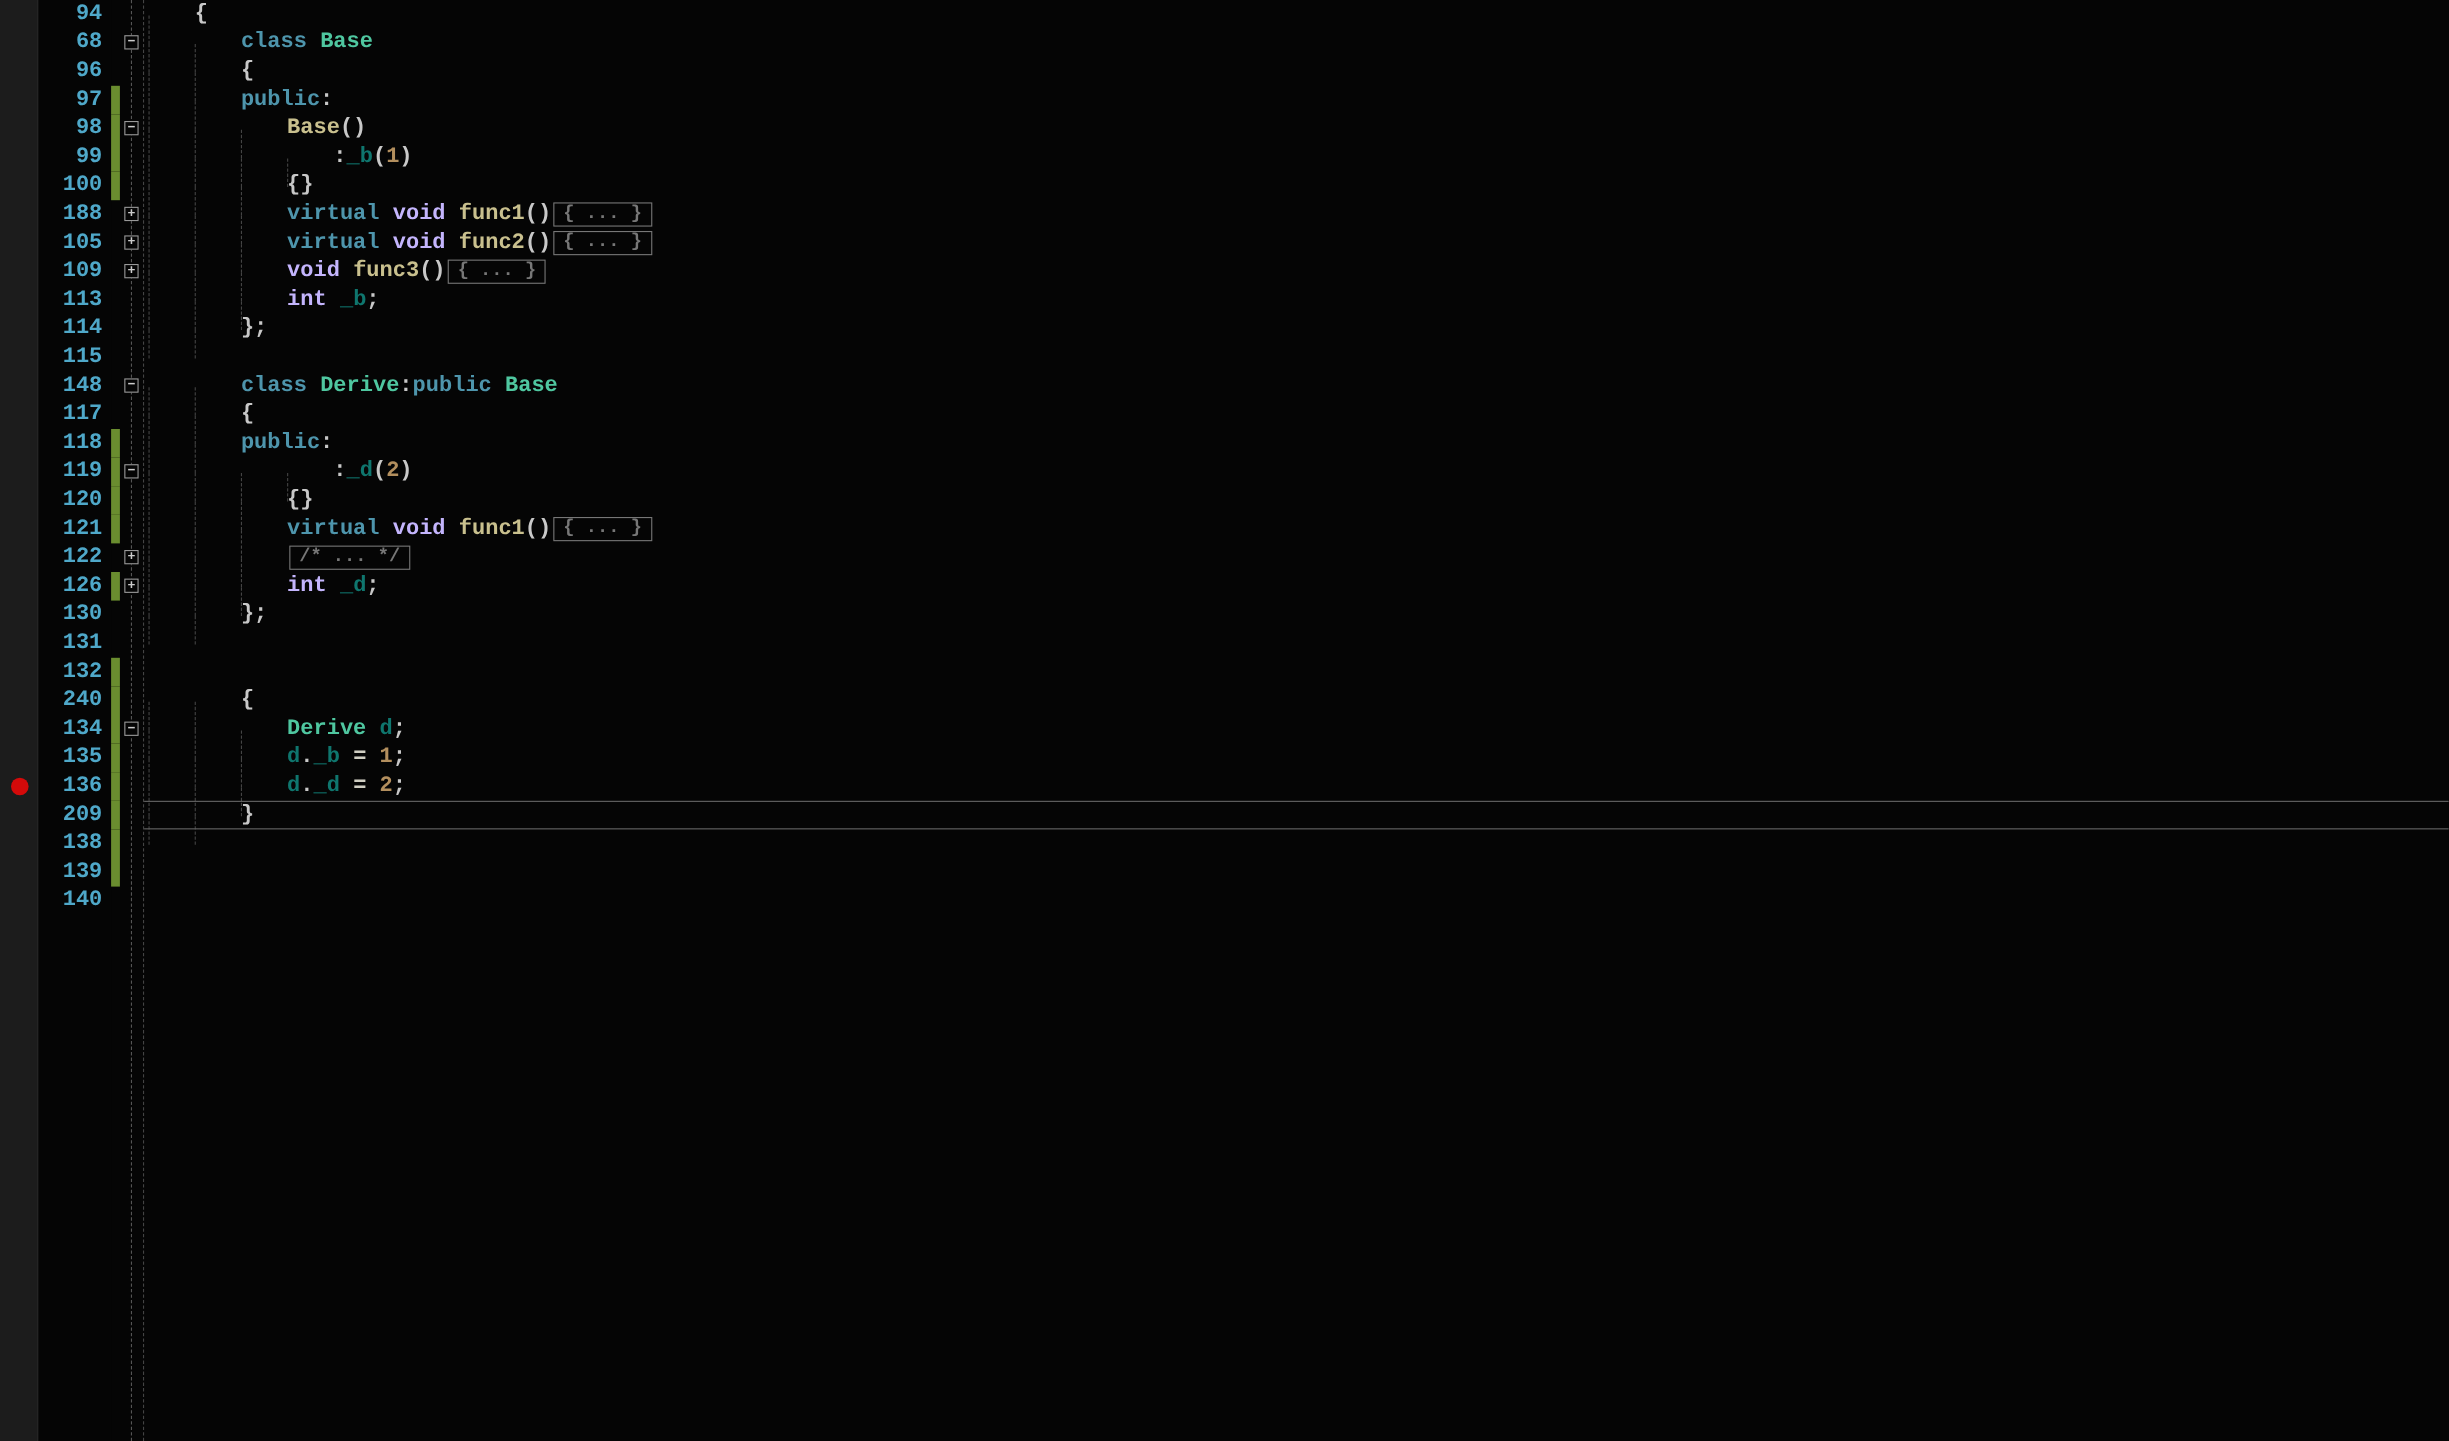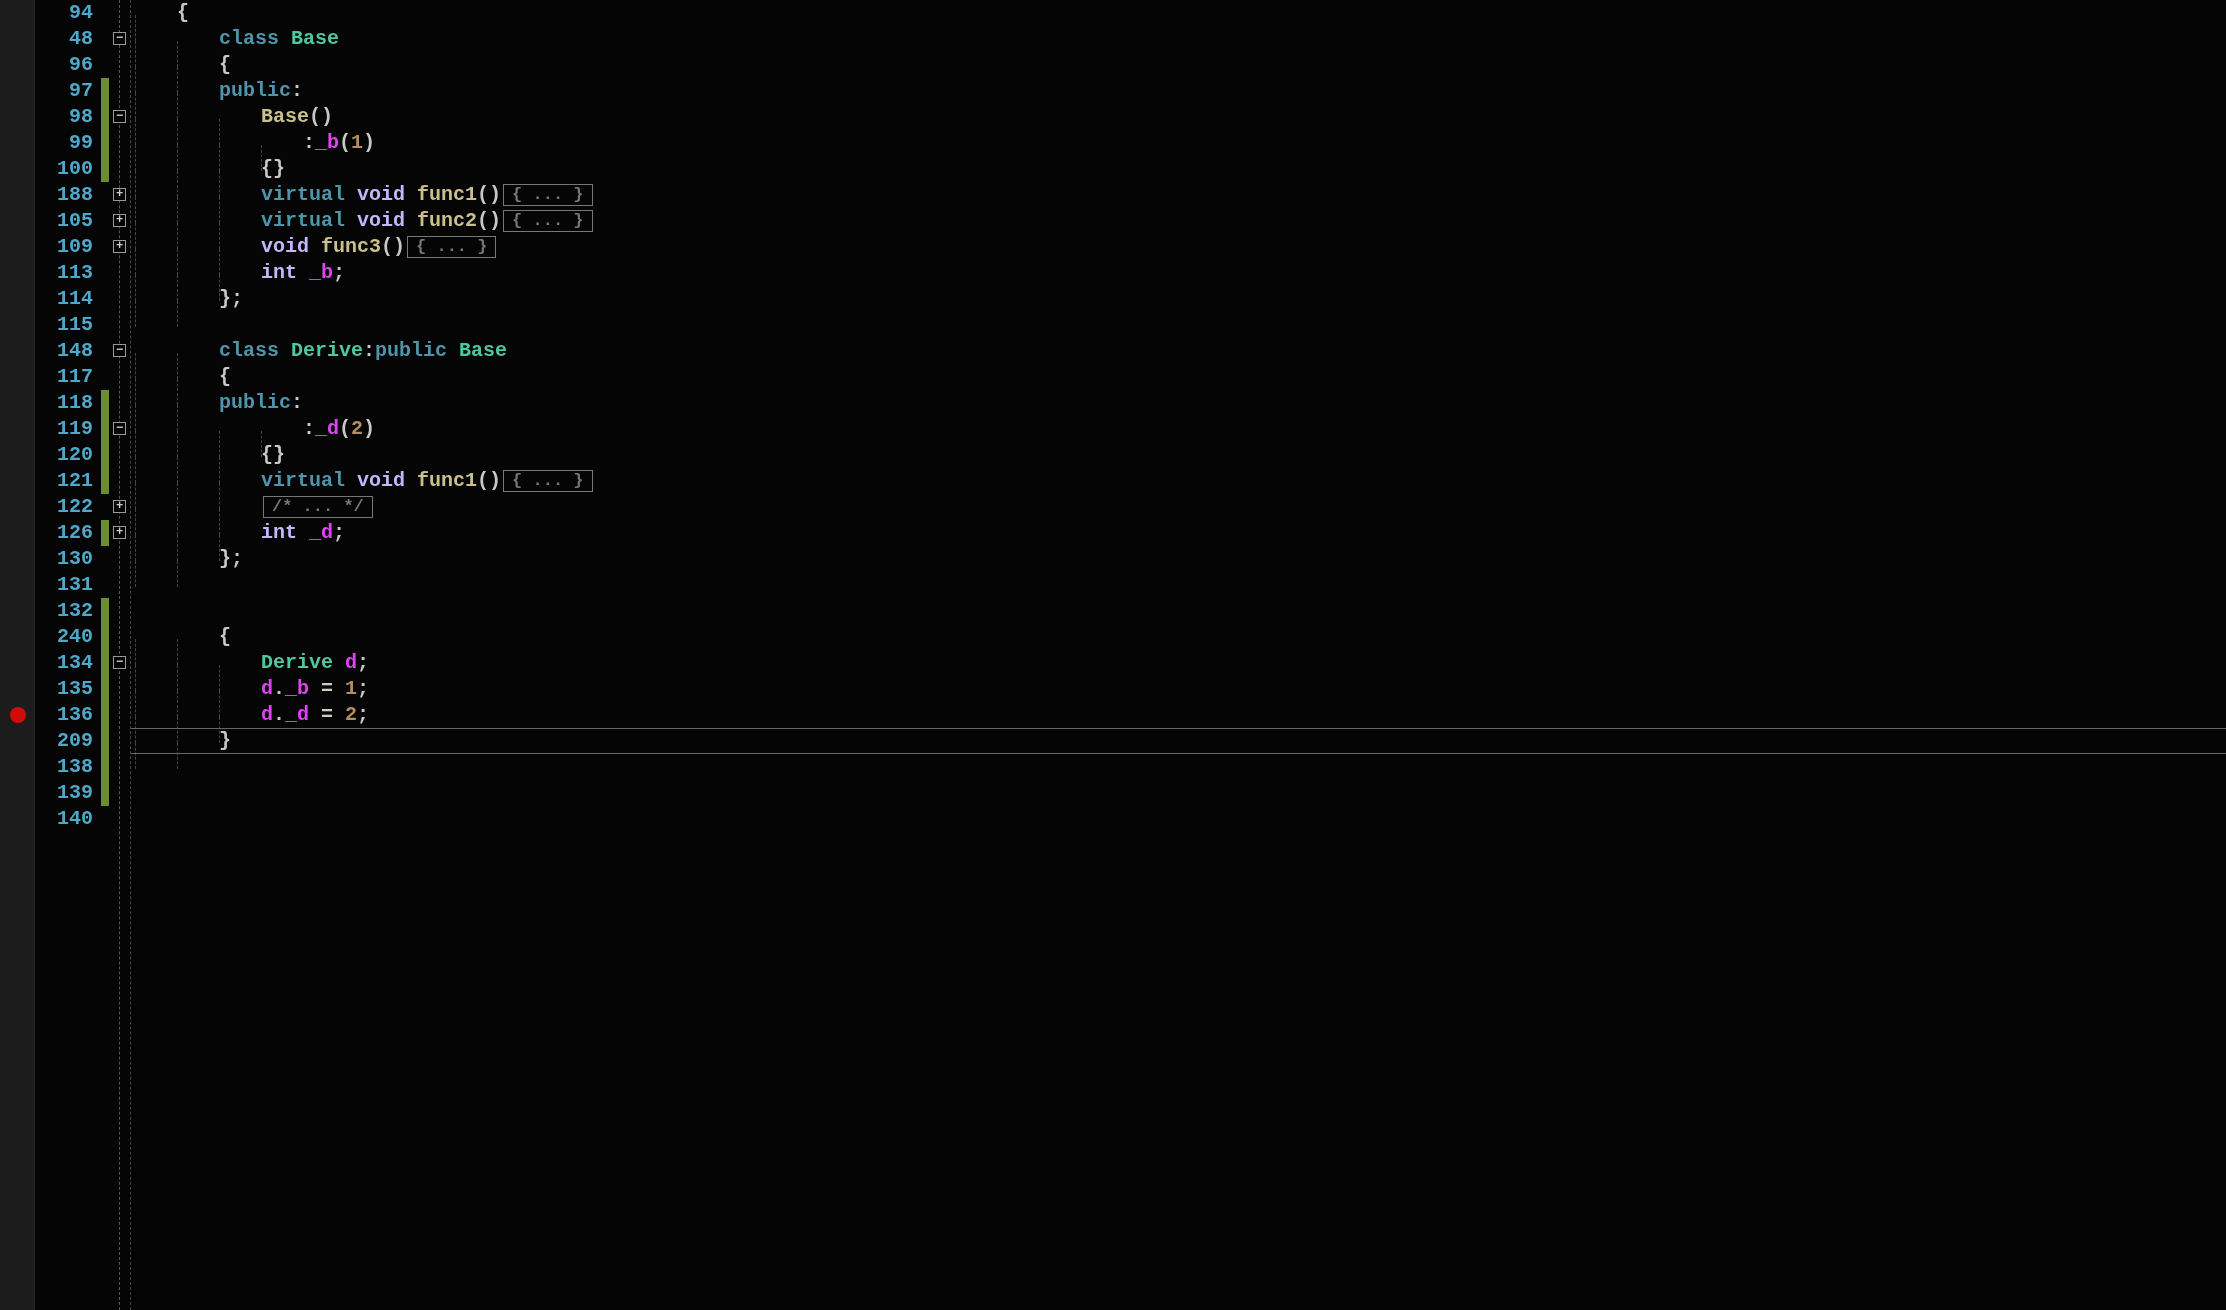--- a/index.html
+++ b/index.html
@@ -94,21 +94,21 @@
     position: absolute;
     left: 0;
     top: -3px;
     height: 26px;
     border-left: 1px dashed #444;
   }
   .tok-default { color: #d0cec2; }
   .tok-keyword { color: #4e95ac; }
   .tok-type { color: #c4b5fd; }
   .tok-func { color: #c9c08e; }
-  .tok-ident { color: #d946ef; }
+  .tok-ident { color: #0f766e; }
   .tok-class { color: #4fc7a0; }
   .tok-punct { color: #c8c8c8; }
   .tok-num { color: #b38f5e; }
   .fold-pill {
     display: inline-block;
     border: 1px solid #777;
     color: #777;
     padding: 0 8px;
     margin-left: 2px;
     font-size: 17px;
@@ -129,21 +129,21 @@
 </style>
 </head>
 <body>
 
 <div class="editor">
   <div class="gutter-bp">
       <div class="breakpoint" style="top: 707px;"></div>
     </div>
   <div class="gutter-num">
       <div>94</div>
-      <div>48</div>
+      <div>68</div>
       <div>96</div>
       <div>97</div>
       <div>98</div>
       <div>99</div>
       <div>100</div>
       <div>188</div>
       <div>105</div>
       <div>109</div>
       <div>113</div>
       <div>114</div>

